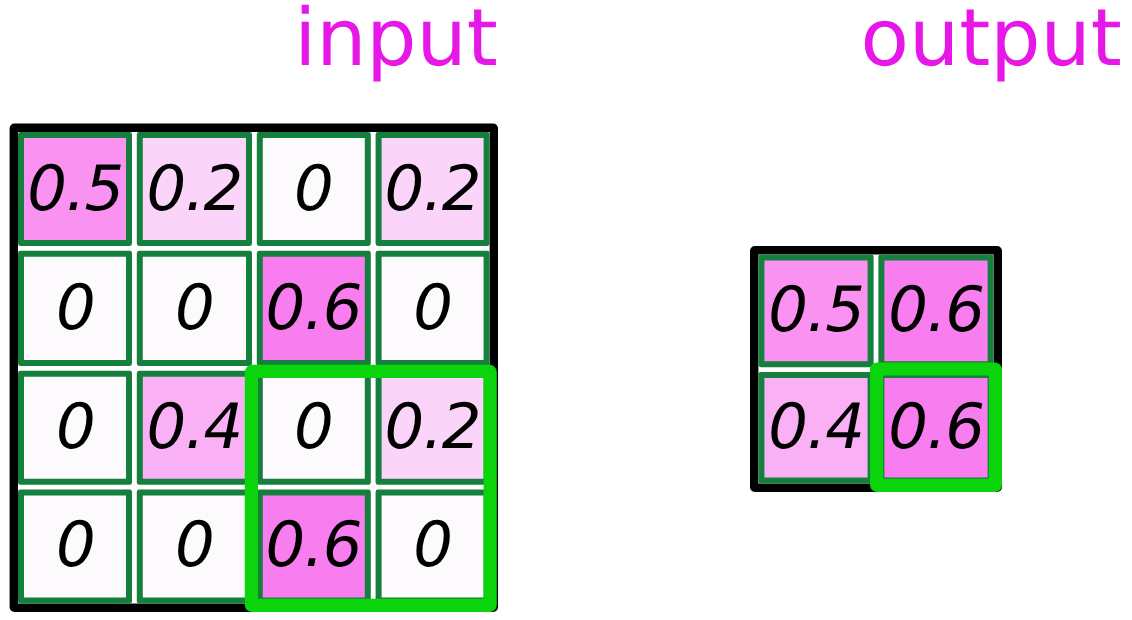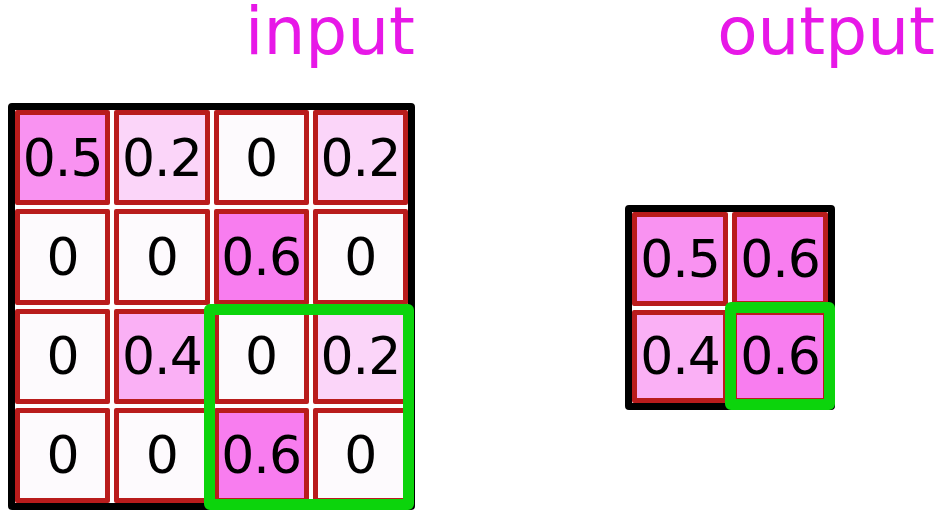--- a/index.html
+++ b/index.html
@@ -44,28 +44,29 @@
   #output-grid {
     left: 625px;
     top: 205px;
     width: 210px;
     height: 205px;
     grid-template-columns: repeat(2, 1fr);
     grid-template-rows: repeat(2, 1fr);
   }
   .cell {
     box-sizing: border-box;
-    border: 5px solid #b91c1c;
+    border: 5px solid #15803d;
     border-radius: 2px;
     display: flex;
     align-items: center;
     justify-content: center;
     font-size: 52px;
     color: #000;
     letter-spacing: -1px;
+    font-style: italic;
   }
   .highlight-box {
     position: absolute;
     box-sizing: border-box;
     border: 11px solid #0cd40c;
     border-radius: 6px;
     background: transparent;
     pointer-events: none;
   }
   #input-highlight {

